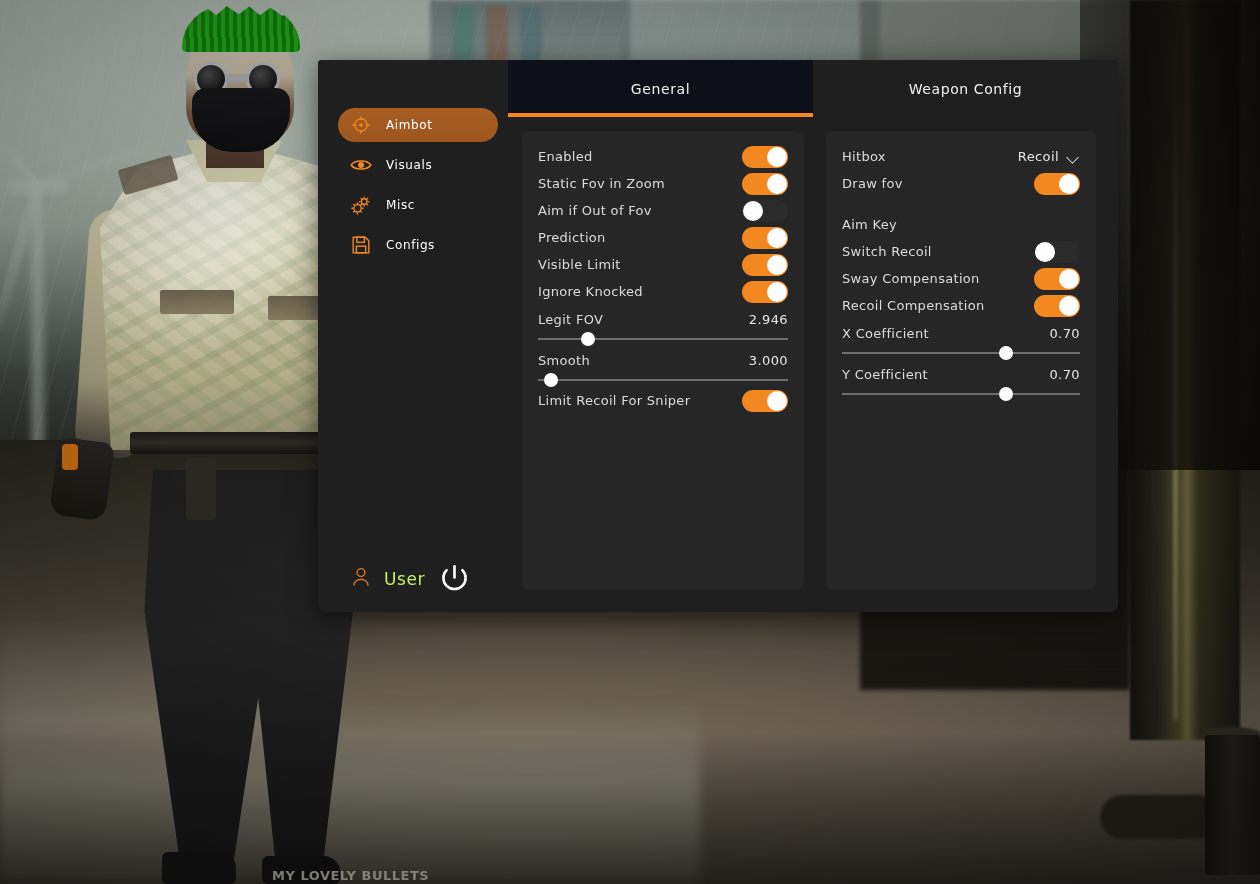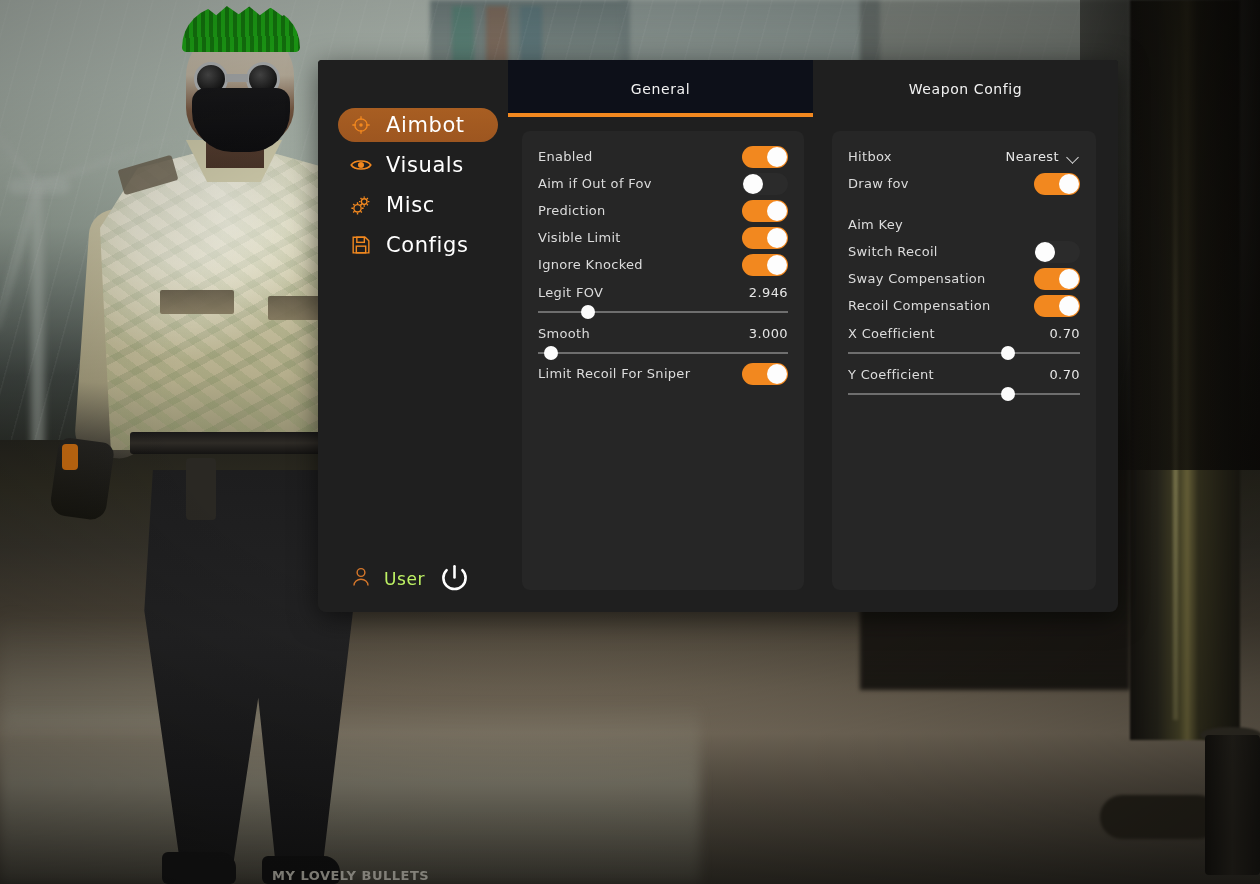--- a/index.html
+++ b/index.html
@@ -338,21 +338,21 @@
     background: linear-gradient(to bottom, #a85e22, #9d5620);
   }
   .nav-icon {
     width: 22px; height: 22px;
     margin-right: 14px;
     flex: none;
     display: flex; align-items: center; justify-content: center;
   }
   .nav-label {
     color: #ffffff;
-    font-size: 21px;
+    font-size: 12px;
     letter-spacing: .6px;
     font-family: "DejaVu Sans", sans-serif;
     white-space: nowrap;
   }
   .nav-item.active .nav-label { color: #ffffff; }
 
   
   #user-row {
     position: absolute;
     left: 34px; bottom: 18px;
@@ -400,21 +400,21 @@
     content: "";
     position: absolute;
     left: 0; right: 0; bottom: 0;
     height: 4px;
     background: #f2881f;
   }
 
   #panels {
     flex: 1;
     display: flex;
-    gap: 28px;
+    gap: 22px;
     padding: 14px 22px 22px 14px;
     box-sizing: border-box;
     min-height: 0;
   }
   .panel {
     background: #262626;
     border-radius: 8px;
     padding: 12px 16px 14px 16px;
     box-sizing: border-box;
   }
@@ -644,20 +644,26 @@
       <div class="panel" id="panel-left">
 
         <div class="row">
           <span class="row-label">Enabled</span>
           <span class="toggle on">
               <span class="knob"></span>
             </span>
         </div>
 
 
+        <div class="row">
+          <span class="row-label">Static Fov in Zoom</span>
+          <span class="toggle on">
+              <span class="knob"></span>
+            </span>
+        </div>
 
         <div class="row">
           <span class="row-label">Aim if Out of Fov</span>
           <span class="toggle">
               <span class="knob"></span>
             </span>
         </div>
 
         <div class="row">
           <span class="row-label">Prediction</span>
@@ -710,21 +716,21 @@
             </span>
         </div>
 
       </div>
 
       <div class="panel" id="panel-right">
 
         <div class="row">
           <span class="row-label">Hitbox</span>
           <span class="dropdown">
-            <span class="row-value">Nearest</span>
+            <span class="row-value">Recoil</span>
             <span class="chev"></span>
           </span>
         </div>
 
         <div class="row">
           <span class="row-label">Draw fov</span>
           <span class="toggle on">
               <span class="knob"></span>
             </span>
         </div>

